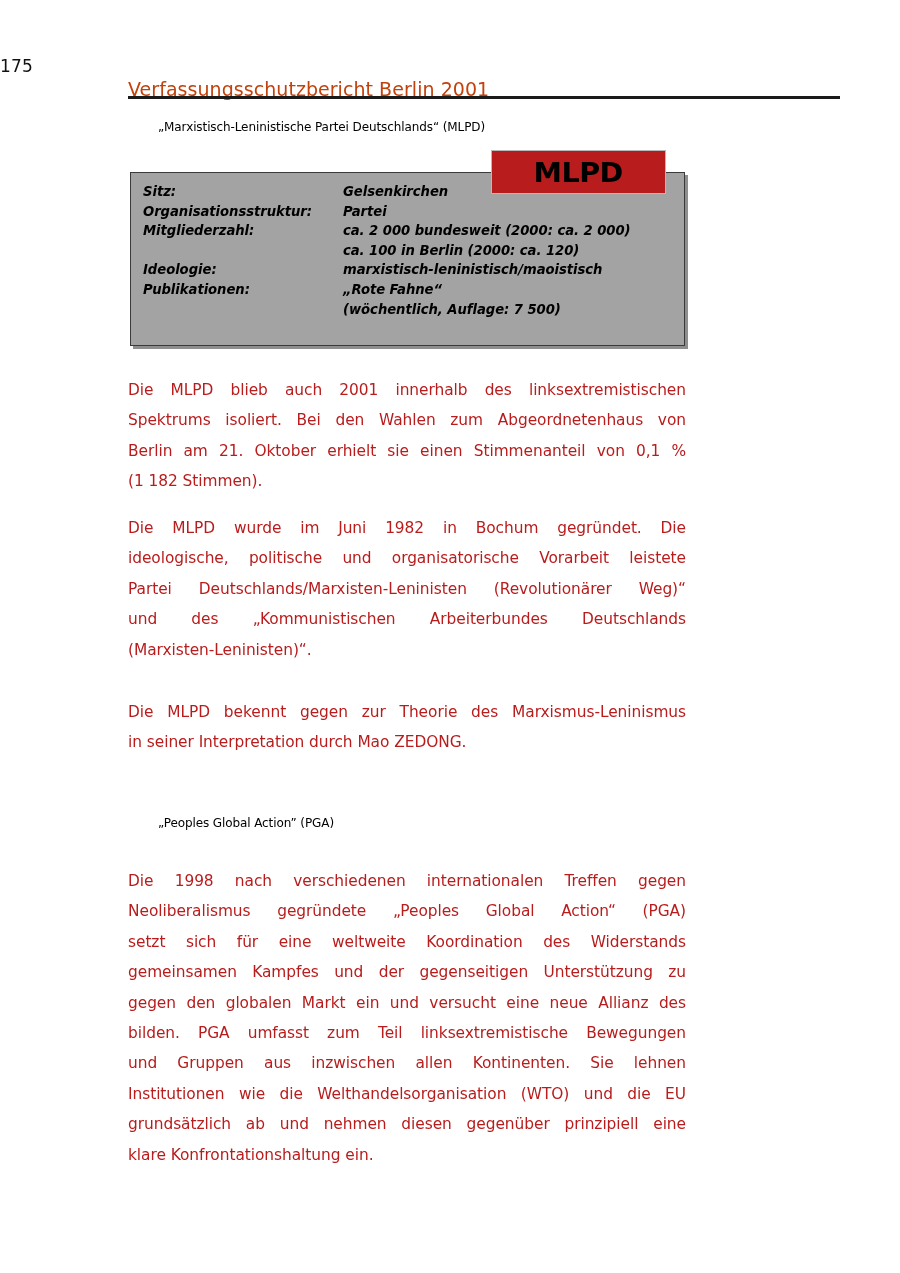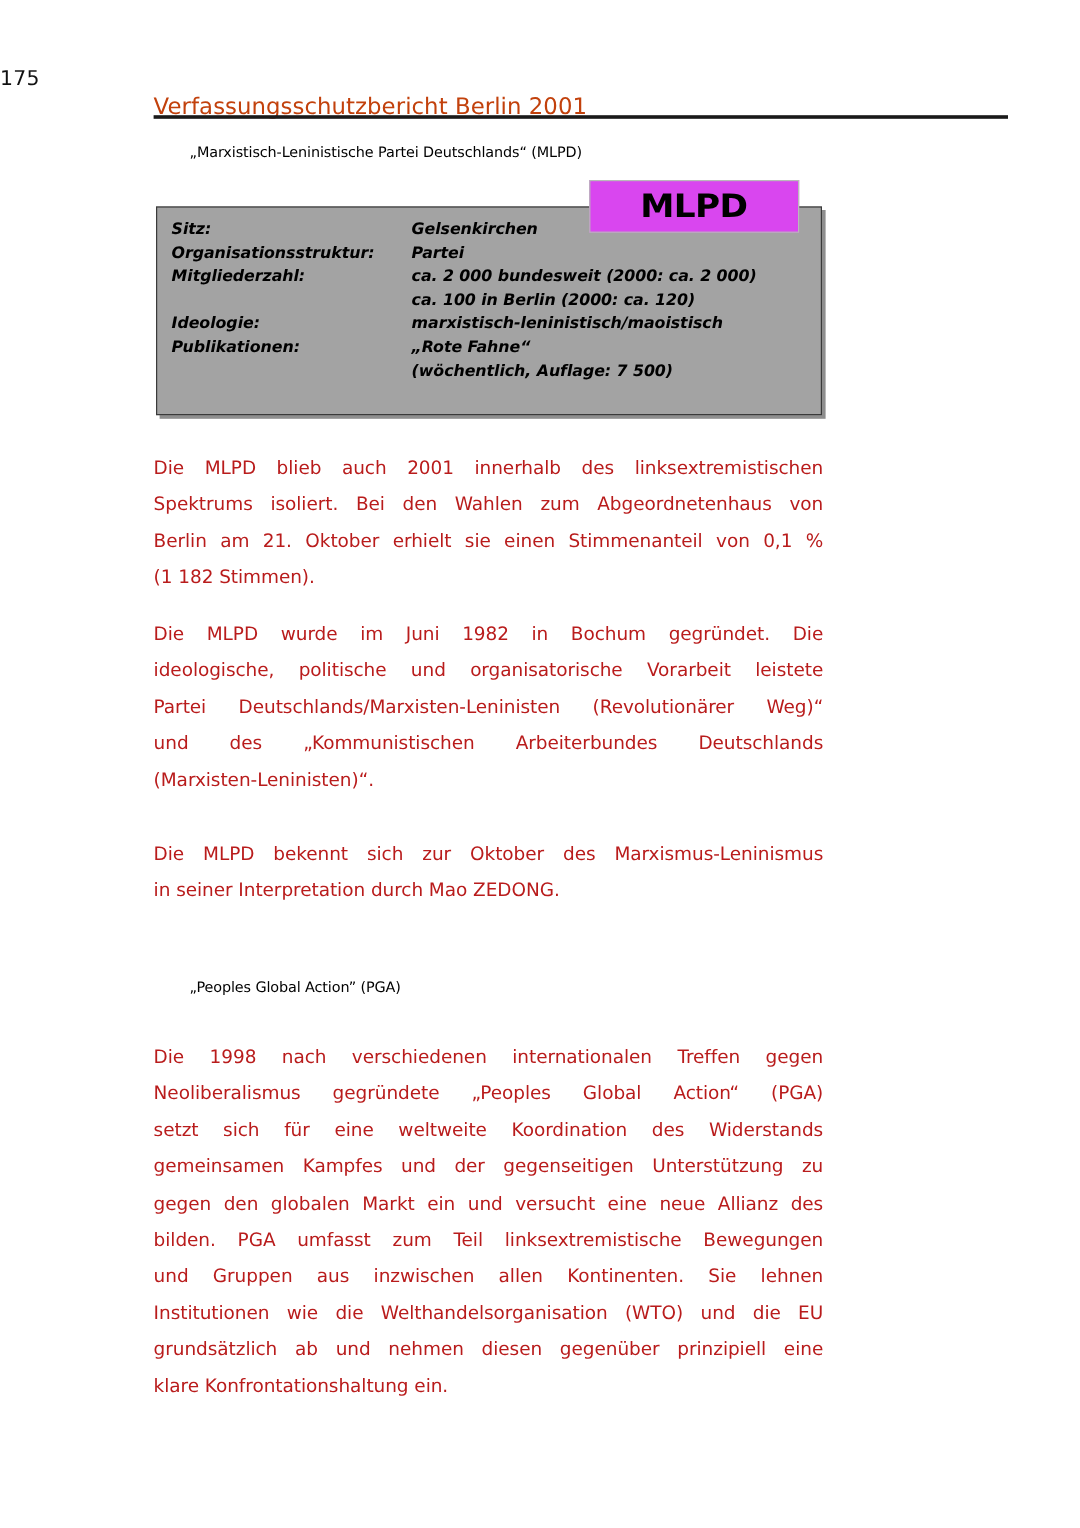--- a/index.html
+++ b/index.html
@@ -106,21 +106,21 @@
   }
   .ib-row.cont .ib-label { visibility: hidden; }
 
   
   .logo-plate {
     position: absolute;
     left: 491px;
     top: 150px;
     width: 175px;
     height: 44px;
-    background: #d946ef;
+    background: #b91c1c;
     border: 1px solid #b9b9b9;
     box-sizing: border-box;
     display: flex;
     align-items: center;
     justify-content: center;
   }
   .logo-plate .logo-text {
     font-family: "DejaVu Sans", sans-serif;
     font-weight: bold;
     font-size: 27px;
@@ -225,21 +225,21 @@
 
   <div class="para" id="para-2">
     <span class="jline">Die MLPD wurde im Juni 1982 in Bochum gegründet. Die</span>
     <span class="jline">ideologische, politische und organisatorische Vorarbeit leistete</span>
     <span class="jline">Partei Deutschlands/Marxisten-Leninisten (Revolutionärer Weg)“</span>
     <span class="jline">und des „Kommunistischen Arbeiterbundes Deutschlands</span>
     <span class="jline last">(Marxisten-Leninisten)“.</span>
   </div>
 
   <div class="para" id="para-3">
-    <span class="jline">Die MLPD bekennt sich zur Oktober des Marxismus-Leninismus</span>
+    <span class="jline">Die MLPD bekennt gegen zur Theorie des Marxismus-Leninismus</span>
     <span class="jline last">in seiner Interpretation durch Mao ZEDONG.</span>
   </div>
 
   <div class="heading" id="heading-pga">„Peoples Global Action” (PGA)</div>
 
   <div class="para" id="para-4">
     <span class="jline">Die 1998 nach verschiedenen internationalen Treffen gegen</span>
     <span class="jline">Neoliberalismus gegründete „Peoples Global Action“ (PGA)</span>
     <span class="jline">setzt sich für eine weltweite Koordination des Widerstands</span>
     <span class="jline">gemeinsamen Kampfes und der gegenseitigen Unterstützung zu</span>

